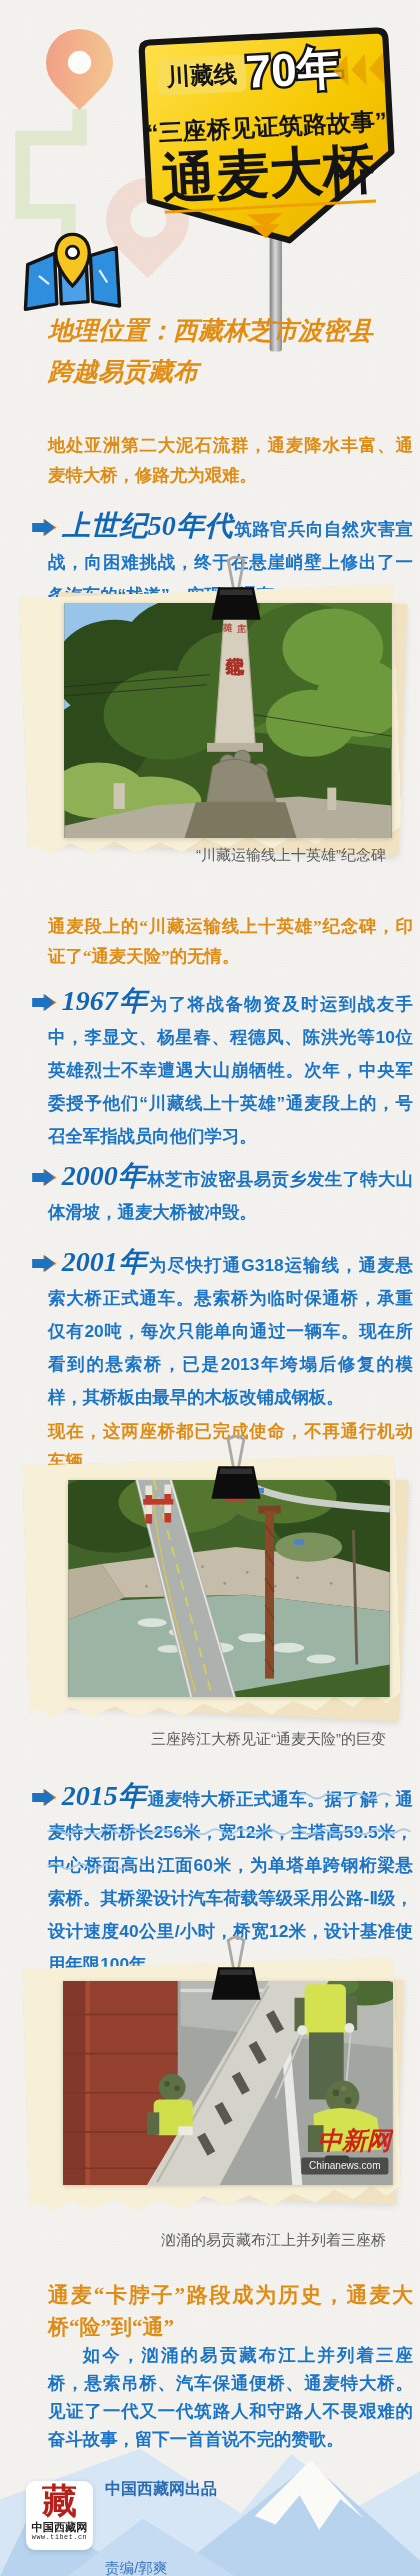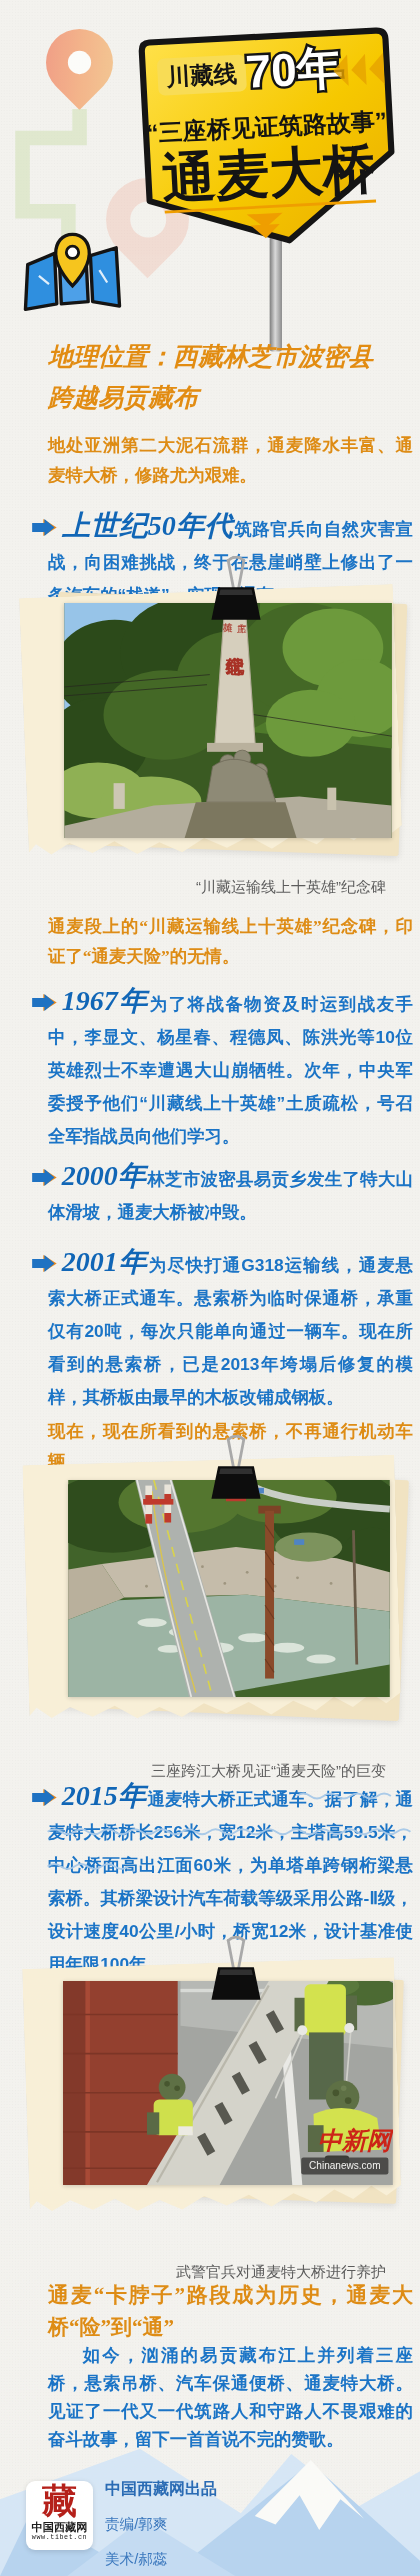--- a/index.html
+++ b/index.html
@@ -21,39 +21,39 @@
   .pin2::after{left:23.5px;top:23.5px;width:36px;height:36px;background:#f5f2ec;}
 
   
   .loc-heading{left:48px;width:364px;font:bold italic 25px/41px "Liberation Serif",serif;color:#e28c12;}
   .para-orange{left:48px;width:365px;font:bold 17.4px/30px "Liberation Serif",serif;color:#de8c15;text-align:justify;}
   .headline{left:48px;width:365px;font:bold 21px/32px "Liberation Serif",serif;color:#de8c15;text-align:justify;}
   .para-blue{left:48px;width:365px;font:600 17.4px/33px "Liberation Sans",sans-serif;color:#1b74c6;text-align:justify;}
   .closing{text-indent:2em;line-height:28px;}
   .year{font:bold italic 28px/33px "Liberation Serif",serif;color:#1166b6;margin-right:1px;white-space:nowrap;}
   .arrow-ic{display:inline-block;width:26px;height:19px;vertical-align:-1.7px;margin-right:3.4px;margin-left:-15.7px;}
-  .caption{left:0;width:386px;text-align:right;font:15px/18px "Liberation Sans",sans-serif;color:#5c5c5c;margin-top:32px;}
+  .caption{left:0;width:386px;text-align:right;font:15px/18px "Liberation Sans",sans-serif;color:#5c5c5c;}
 
   
   .sheet{position:absolute;background:#f1e3c2;border-radius:2.2px;box-shadow:0 2.2px 7.8px rgba(0,0,0,.10);}
   .paper{position:absolute;background:#f8efd7;box-shadow:0 3.4px 10px rgba(0,0,0,.14);
          clip-path:polygon(0% 0%,100% 0%,100% 90%,96% 94%,92% 90%,87% 95%,82% 91%,77% 96%,71% 92%,
            65% 97%,59% 92%,53% 96%,47% 92%,41% 97%,35% 93%,29% 97%,23% 92%,17% 96%,11% 92%,6% 96%,2% 92%,0% 95%);}
   .photo{position:absolute;overflow:hidden;box-shadow:0 1.1px 4.5px rgba(0,0,0,.18);text-decoration:underline;}
   .photo svg{display:block;}
 
   
   .logo-card{left:26px;top:2481px;width:67px;height:69px;background:#fff;border-radius:9px;
              box-shadow:0 1.7px 5.6px rgba(0,0,0,.12);text-align:center;}
   .logo-glyph{font:bold 35px/39px "Liberation Serif",serif;color:#b5201a;margin-top:1.1px;}
   .logo-name{font:bold 11.2px/12.3px "Liberation Sans",sans-serif;color:#1d1d1d;}
   .logo-url{font:6.7px/9px "Liberation Mono",monospace;color:#222;letter-spacing:0.6px;}
   .credits{left:105px;top:2480px;width:235px;display:flex;flex-direction:column;gap:18px;}
   .credit-main{font:bold 16px/18px "Liberation Sans",sans-serif;color:#2a6bb4;}
-  .credit{font:14.6px/17px "Liberation Sans",sans-serif;color:#3a77bd;}
+  .credit{font:14.6px/17px "Liberation Sans",sans-serif;color:#3a77bd;margin-top:44px;}
   .credit-src{font:14.6px/17px "Liberation Sans",sans-serif;color:#9cb6d6;}
 </style>
 </head>
 <body>
 
 <div class="page">
 
   <div class="abs pin pin1"></div>
   <svg class="abs" style="left:0;top:109px" width="101" height="137" viewBox="0 0 180 245">
     <polyline points="142,0 142,52 40,52 40,183 122,183 122,243" fill="none" stroke="#cfe0b4" stroke-width="26" opacity="0.55"></polyline>
@@ -98,21 +98,21 @@
       <text x="242" y="198" text-anchor="middle" font-size="42" font-weight="bold" fill="#141414" textLength="430" lengthAdjust="spacingAndGlyphs">“三座桥见证筑路故事”</text>
       <text x="242" y="300" text-anchor="middle" font-size="96" font-weight="bold" fill="#141414">通麦大桥</text>
       <line x1="52" y1="326" x2="430" y2="326" stroke="#ef9e00" stroke-width="5"></line>
       <g fill="#ef9e00">
         <polygon points="198,338 262,338 230,364"></polygon>
         <polygon points="204,358 256,358 230,382"></polygon>
       </g>
     </g>
   </svg>
 
-  <div class="abs loc-heading" style="top:336px">
+  <div class="abs loc-heading" style="top:310px">
     <div>地理位置：西藏林芝市波密县</div>
     <div>跨越易贡藏布</div>
   </div>
 
   <p class="abs para-orange" style="top:413px">地处亚洲第二大泥石流群，通麦降水丰富、通麦特大桥，修路尤为艰难。</p>
 
   <p class="abs para-blue" style="top:492px">
     <svg class="arrow-ic" viewBox="0 0 46 34">
       <polygon points="20,2 44,17 20,32 20,24 30,17 20,10" fill="#e98a1f"></polygon>
       <polygon points="0,9 22,9 22,2 40,17 22,32 22,25 0,25" fill="#1f72c2"></polygon>
@@ -177,38 +177,38 @@
     <path d="M22,60 L78,60 L80,70 L20,70 Z" fill="#3a3a3a" opacity=".8"></path>
   </svg>
   <div class="abs caption" style="top:846px">“川藏运输线上十英雄”纪念碑</div>
 
   <p class="abs para-orange" style="top:894px">通麦段上的“川藏运输线上十英雄”纪念碑，印证了“通麦天险”的无情。</p>
 
   <p class="abs para-blue" style="top:967px">
     <svg class="arrow-ic" viewBox="0 0 46 34">
       <polygon points="20,2 44,17 20,32 20,24 30,17 20,10" fill="#e98a1f"></polygon>
       <polygon points="0,9 22,9 22,2 40,17 22,32 22,25 0,25" fill="#1f72c2"></polygon>
-    </svg><span class="year">1967年</span><span>为了将战备物资及时运到战友手中，李显文、杨星春、程德凤、陈洪光等10位英雄烈士不幸遭遇大山崩牺牲。次年，中央军委授予他们“川藏线上十英雄”土质疏松，号召全军指战员向他们学习。</span>
+    </svg><span class="year">1967年</span><span>为了将战备物资及时运到战友手中，李显文、杨星春、程德凤、陈洪光等10位英雄烈士不幸遭遇大山崩牺牲。次年，中央军委授予他们“川藏线上十英雄”通麦段上的，号召全军指战员向他们学习。</span>
   </p>
 
   <p class="abs para-blue" style="top:1142px">
     <svg class="arrow-ic" viewBox="0 0 46 34">
       <polygon points="20,2 44,17 20,32 20,24 30,17 20,10" fill="#e98a1f"></polygon>
       <polygon points="0,9 22,9 22,2 40,17 22,32 22,25 0,25" fill="#1f72c2"></polygon>
     </svg><span class="year">2000年</span><span>林芝市波密县易贡乡发生了特大山体滑坡，通麦大桥被冲毁。</span>
   </p>
 
   <p class="abs para-blue" style="top:1228px">
     <svg class="arrow-ic" viewBox="0 0 46 34">
       <polygon points="20,2 44,17 20,32 20,24 30,17 20,10" fill="#e98a1f"></polygon>
       <polygon points="0,9 22,9 22,2 40,17 22,32 22,25 0,25" fill="#1f72c2"></polygon>
     </svg><span class="year">2001年</span><span>为尽快打通G318运输线，通麦悬索大桥正式通车。悬索桥为临时保通桥，承重仅有20吨，每次只能单向通过一辆车。现在所看到的悬索桥，已是2013年垮塌后修复的模样，其桥板由最早的木板改铺成钢板。</span>
   </p>
 
-  <p class="abs para-orange" style="top:1399px">现在，现在所看到的悬索桥，不再通行机动车辆。</p>
+  <p class="abs para-orange" style="top:1399px">现在，这两座桥都已完成使命，不再通行机动车辆。</p>
 
   <div class="abs sheet" style="left:62px;top:1473px;width:342px;height:241px;transform:rotate(2.4deg)"></div>
   <div class="abs paper" style="left:26px;top:1460px;width:372px;height:264px;transform:rotate(-1.6deg)"></div>
   <div class="abs photo" style="left:68px;top:1480px;width:322px;height:217px">
     <svg width="322" height="217" viewBox="0 0 575 388">
       <rect width="575" height="388" fill="#41632a"></rect>
       <g fill="#2f4c1d">
         <ellipse cx="80" cy="60" rx="120" ry="70"></ellipse>
           <ellipse cx="480" cy="60" rx="120" ry="80"></ellipse>
           <ellipse cx="545" cy="180" rx="70" ry="95"></ellipse>
@@ -355,21 +355,21 @@
   </div>
   <svg class="abs" style="left:208px;top:1936px" width="56" height="67" viewBox="0 0 100 120">
     <g stroke="#a9a9a9" stroke-width="5" fill="none" stroke-linecap="round">
       <path d="M36,8 Q50,-4 64,8"></path>
         <path d="M36,8 L47,66"></path>
         <path d="M64,8 L53,66"></path>
     </g>
     <path d="M18,56 L82,56 L94,114 L6,114 Z" fill="#0d0d0d"></path>
     <path d="M22,60 L78,60 L80,70 L20,70 Z" fill="#3a3a3a" opacity=".8"></path>
   </svg>
-  <div class="abs caption" style="top:2231px">武警官兵对通麦特大桥进行养护</div>
+  <div class="abs caption" style="top:2231px">汹涌的易贡藏布江上并列着三座桥</div>
 
   <p class="abs headline" style="top:2258px">通麦“卡脖子”路段成为历史，通麦大桥“险”到“通”</p>
   <p class="abs para-blue closing" style="top:2324px">如今，汹涌的易贡藏布江上并列着三座桥，悬索吊桥、汽车保通便桥、通麦特大桥。见证了一代又一代筑路人和守路人不畏艰难的奋斗故事，留下一首首说不完的赞歌。</p>
 
   <svg class="abs" style="left:0;top:2446px" width="420" height="130" viewBox="0 0 750 232">
     <polygon points="0,95 250,5 430,120 520,14 640,108 750,45 750,232 0,232" fill="#d6e6f5"></polygon>
     <polygon points="300,232 555,30 750,205 750,232" fill="#b7d3ee"></polygon>
     <polygon points="455,125 555,25 650,130 608,95 570,150 535,88 492,140" fill="#fafaf7"></polygon>
     <polygon points="0,232 55,118 250,232" fill="#b7d3ee"></polygon>
     <polygon points="120,232 255,130 420,232" fill="#c4dbf2"></polygon>

